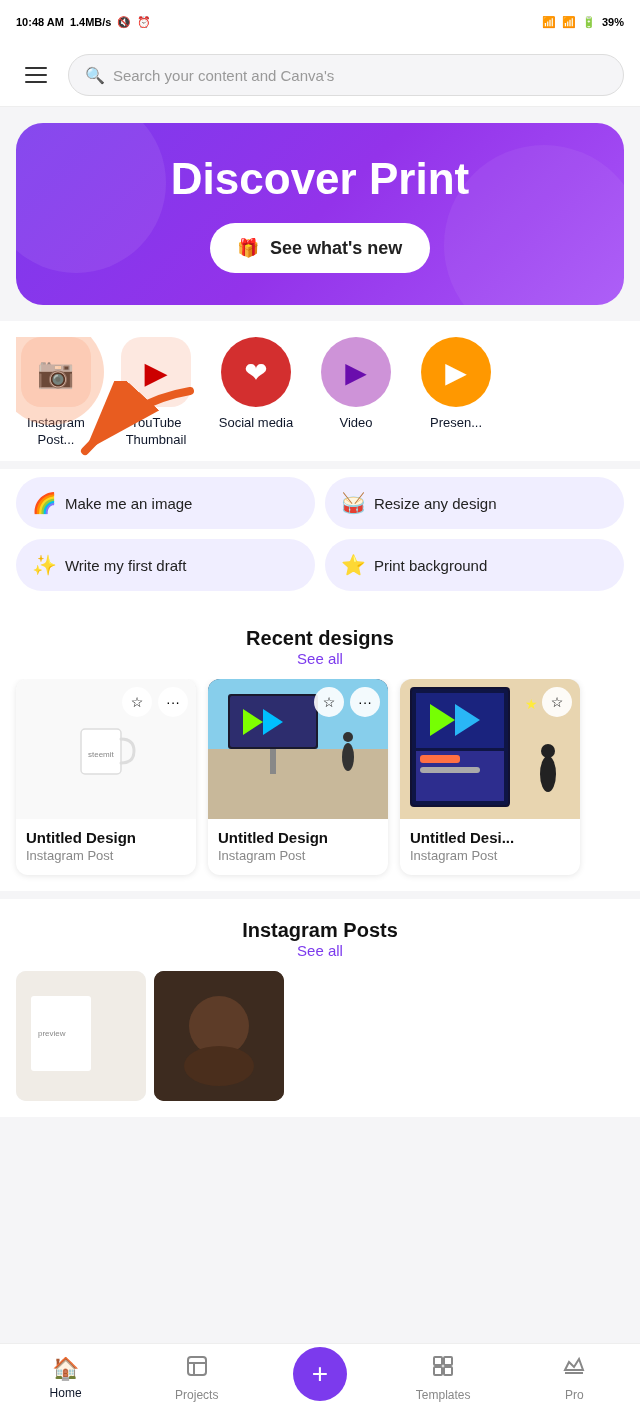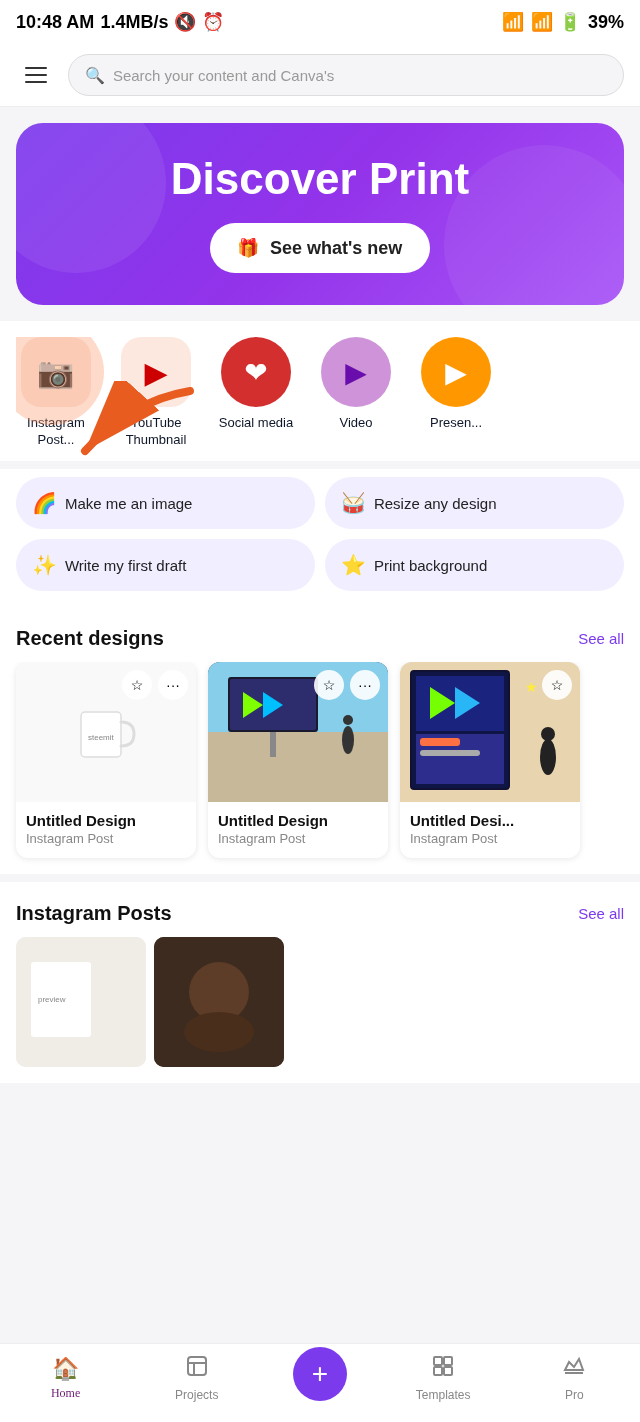--- a/index.html
+++ b/index.html
@@ -13,21 +13,21 @@
     }
 
     
     .status-bar {
       background: #fff;
       height: 44px;
       display: flex;
       align-items: center;
       justify-content: space-between;
       padding: 0 16px;
-      font-size: 18px;
+      font-size: 11px;
       font-weight: 600;
     }
     .status-left { display: flex; align-items: center; gap: 6px; }
     .status-right { display: flex; align-items: center; gap: 6px; }
 
     
     .header {
       background: #fff;
       padding: 10px 16px;
       display: flex;
@@ -169,20 +169,21 @@
     }
     .action-btn .action-icon { font-size: 20px; }
 
     
     .section-header {
       display: flex;
       justify-content: space-between;
       align-items: center;
       padding: 20px 16px 12px;
       background: #fff;
+      flex-direction: column;
     }
     .section-title {
       font-size: 20px;
       font-weight: 700;
       color: #111;
     }
     .see-all-link {
       font-size: 15px;
       color: #7c3aed;
       cursor: pointer;
@@ -531,21 +532,21 @@
       </svg>
     </div>
   </div>
 </div>
 
 <div class="bottom-spacer"></div>
 
 <div class="bottom-nav">
   <div class="nav-item active">
     <span class="nav-icon" style="color:#7c3aed;">🏠</span>
-    <span class="nav-label" style="color:#701a75;font-family:Liberation Serif, serif;">Home</span>
+    <span class="nav-label" style="color:#0f172a;">Home</span>
   </div>
   <div class="nav-item">
     <span class="nav-icon" style="color:#888;">
       <svg width="24" height="24" viewBox="0 0 24 24" fill="none" stroke="#888" stroke-width="2">
         <rect x="3" y="3" width="18" height="18" rx="3"></rect>
         <path d="M3 9h18"></path>
         <path d="M9 21V9"></path>
       </svg>
     </span>
     <span class="nav-label">Projects</span>

